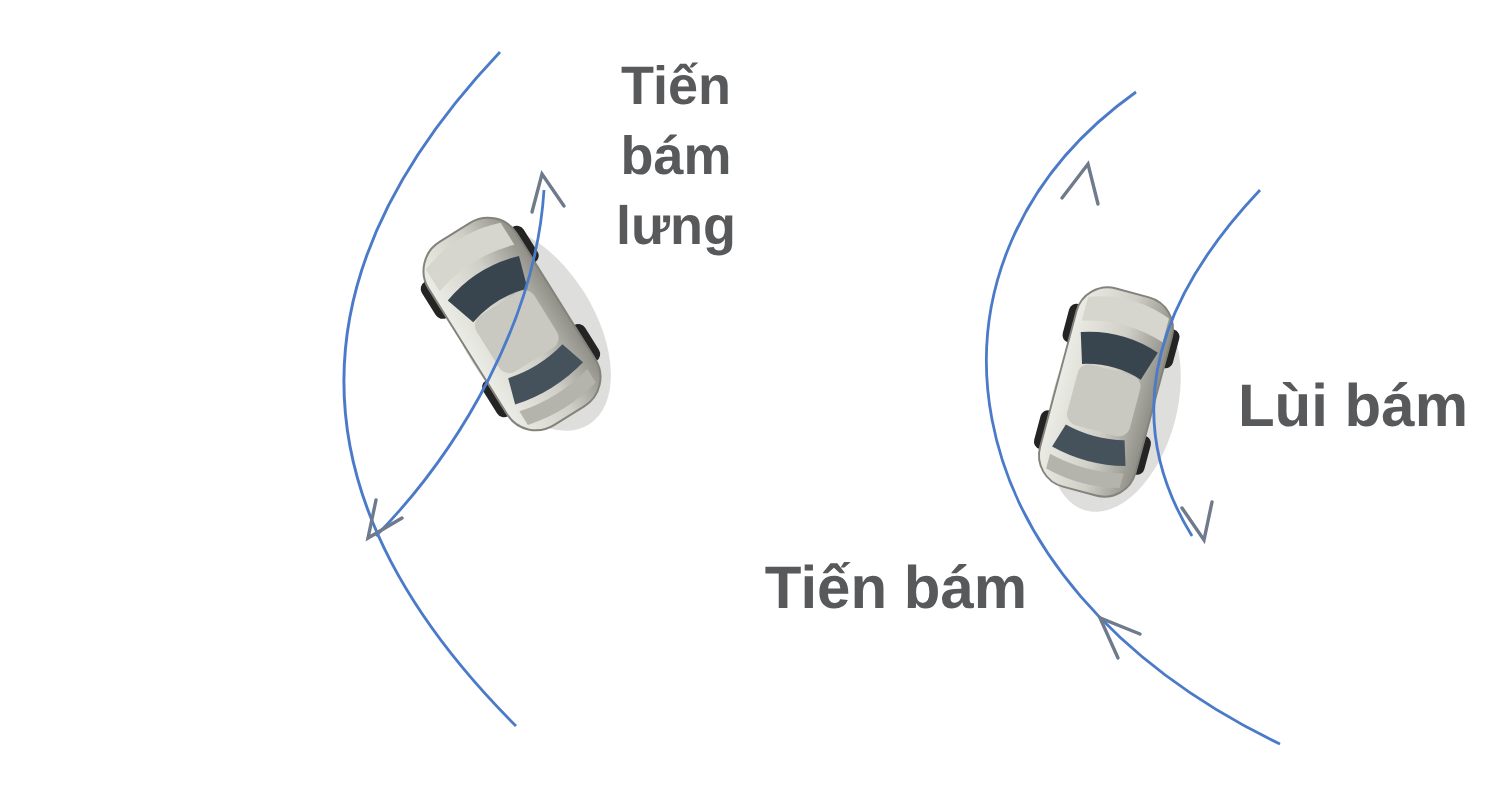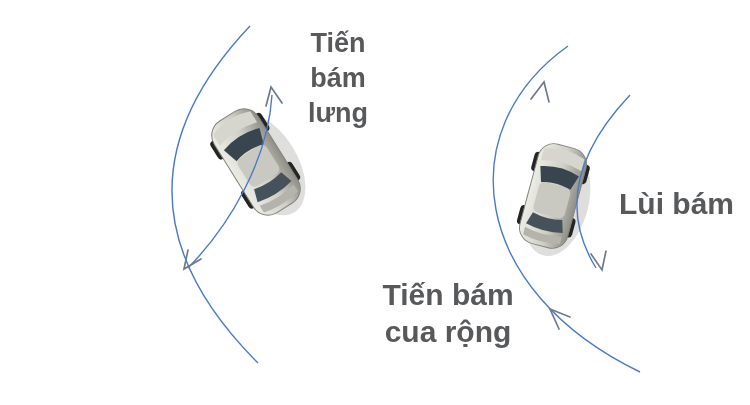--- a/index.html
+++ b/index.html
@@ -86,20 +86,19 @@
 
   <div class="label label-back">
     <div>Tiến</div>
     <div>bám</div>
     <div>lưng</div>
   </div>
 
 
   <div class="label label-wide">
     <div>Tiến bám</div>
-    <div>cua rộng</div>
   </div>
 
   <div class="label label-narrow">
     <div>Lùi bám</div>
   </div>
 
 </div>
 
 </body></html>

